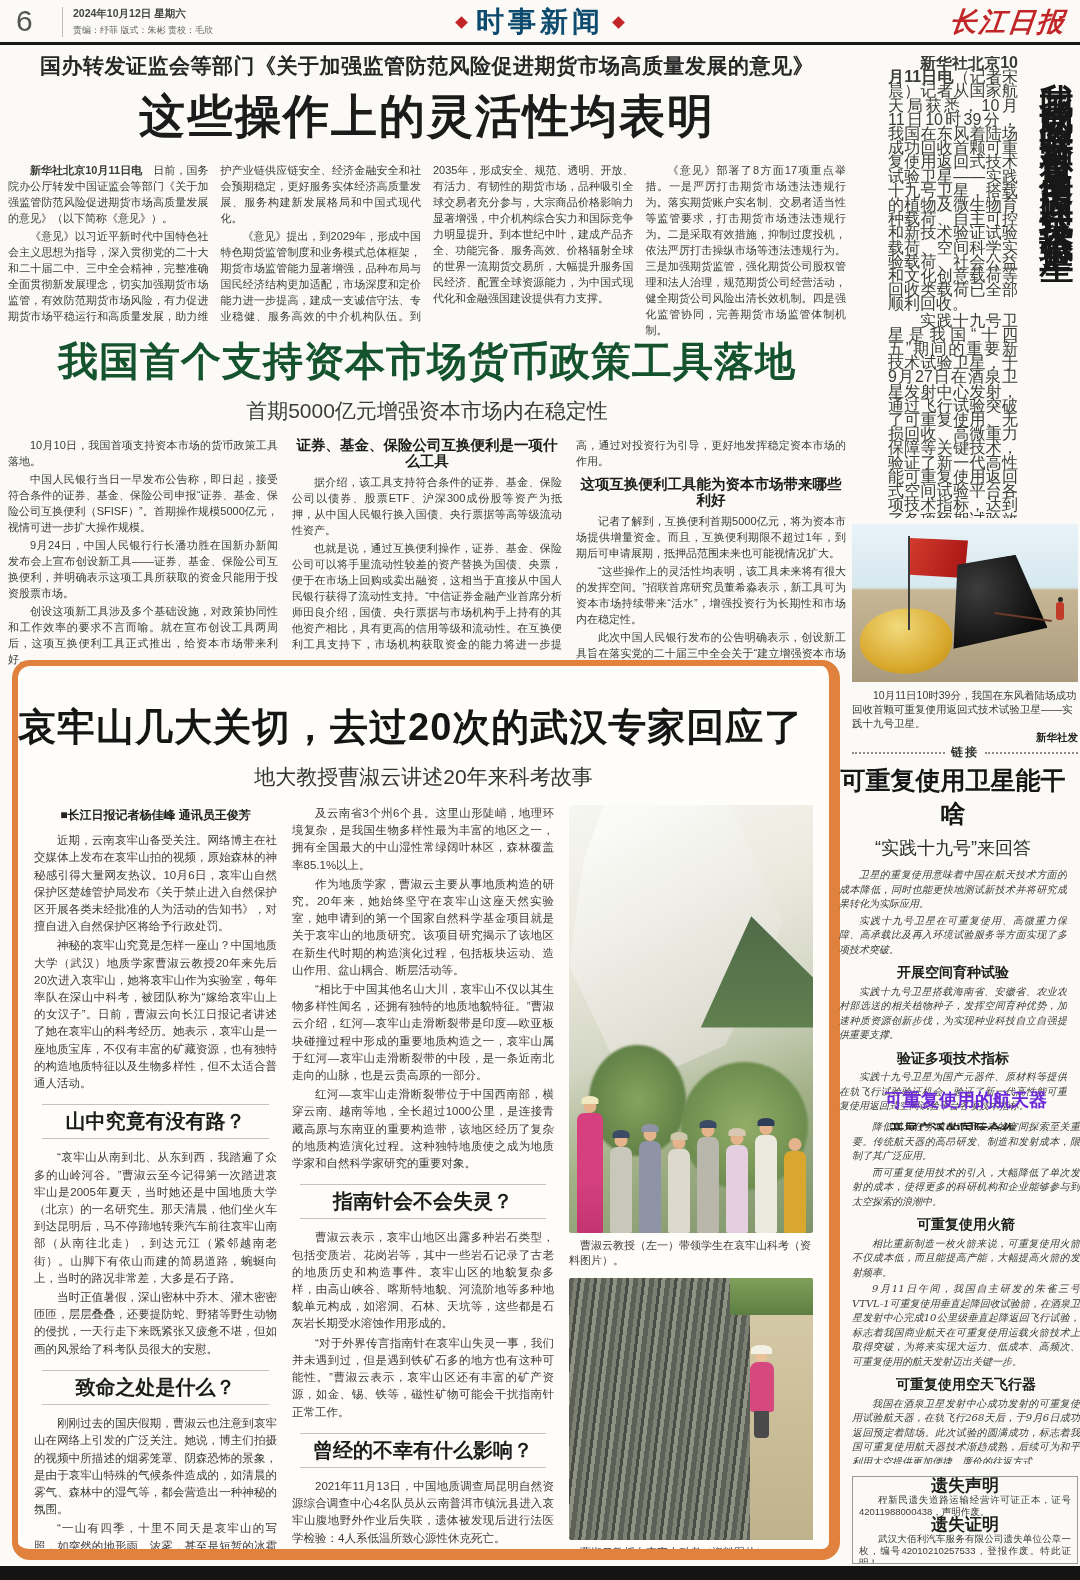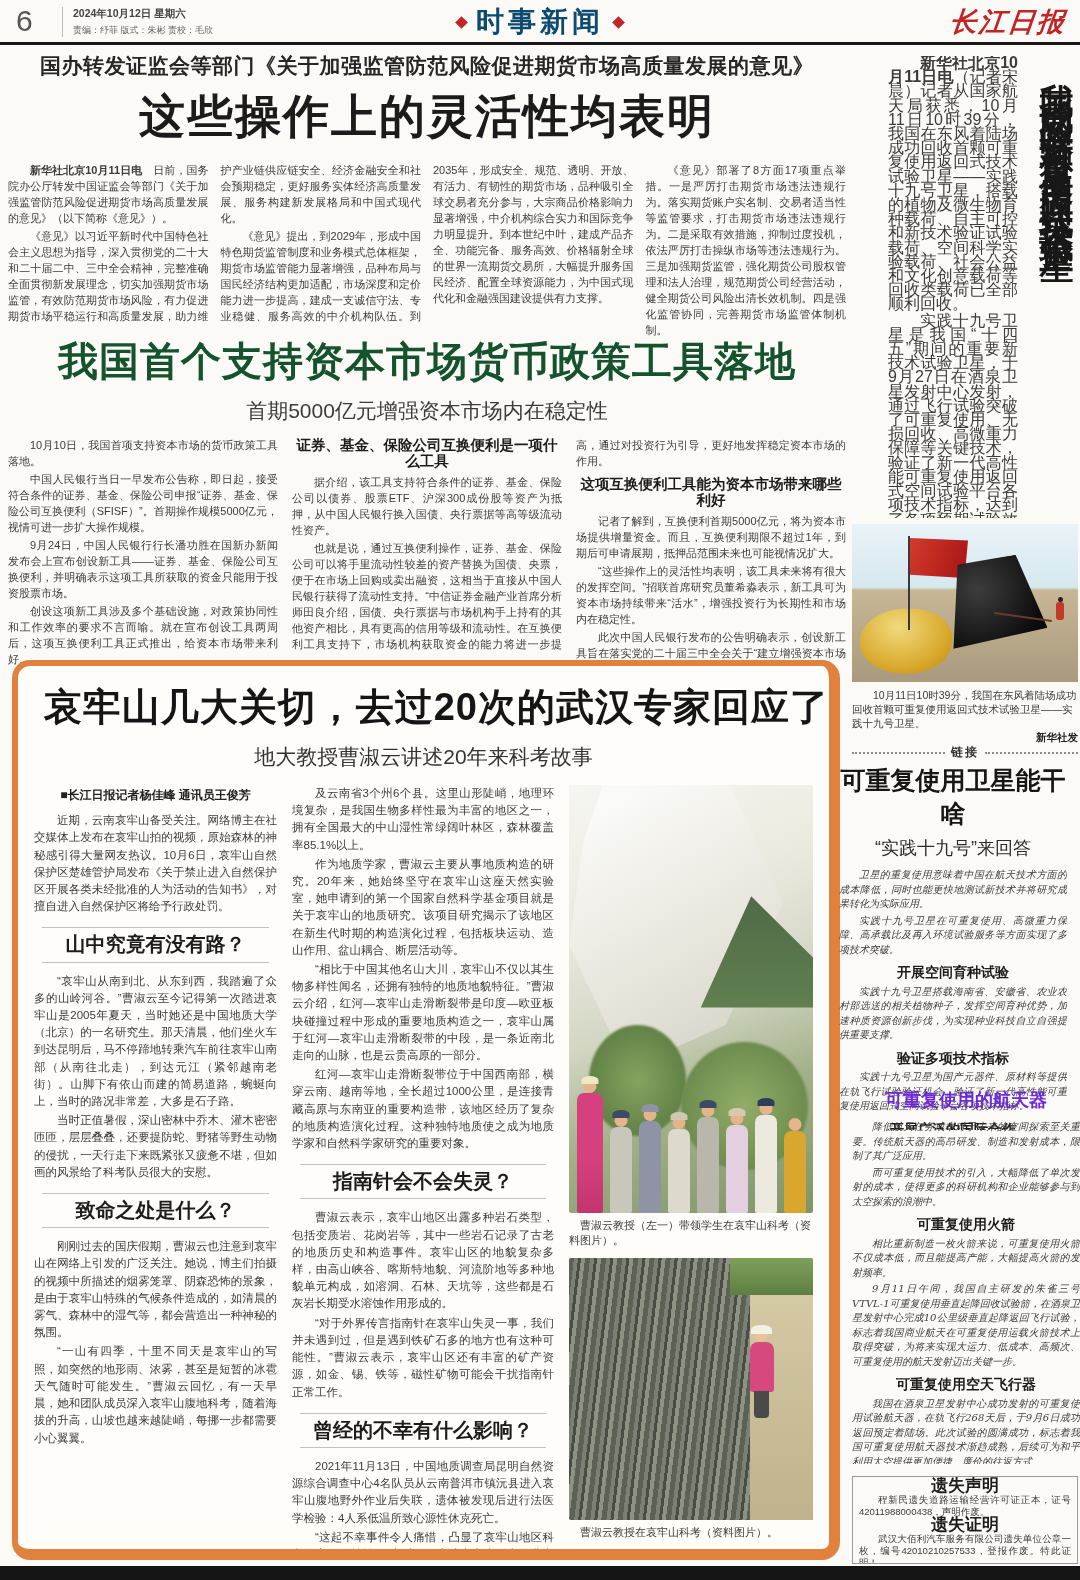--- a/index.html
+++ b/index.html
@@ -37,21 +37,21 @@
   
   .a2{position:absolute;left:8px;top:334px;width:838px;}
   .a2-title{font-size:40px;font-weight:800;text-align:center;color:#14532d;letter-spacing:1px;}
   .a2-sub{font-size:21px;text-align:center;color:#3c3c3c;margin-top:8px;}
   .a2-body{margin-top:12px;height:238px;overflow:hidden;column-count:3;column-gap:14px;font-size:11px;line-height:16px;}
   .a2-body .b-h{font-size:14.5px;}
 
   
   .a3{position:absolute;left:12px;top:660px;width:828px;height:900px;background:#fffdf9;
       border:solid #e0823e;border-width:6px 11px 11px 6px;border-radius:18px;box-sizing:border-box;overflow:hidden;}
-  .a3-title{font-size:38px;font-weight:800;text-align:right;color:#151515;margin-top:16px;letter-spacing:1px;}
+  .a3-title{font-size:38px;font-weight:800;text-align:left;color:#151515;margin-top:36px;letter-spacing:1px;}
   .a3-sub{font-size:21px;text-align:center;color:#333;margin-top:10px;}
   .a3-cols{display:flex;gap:15px;padding:14px 16px 8px;height:802px;overflow:hidden;box-sizing:border-box;}
   .a3-col{font-size:11.5px;line-height:17.2px;overflow:hidden;}
   .a3-c1{width:243px;flex:none;}
   .a3-c2{width:262px;flex:none;}
   .a3-c3{flex:1;overflow:hidden;}
   .caption{font-size:11px;line-height:15px;color:#3b3b3b;margin:5px 0 10px;text-indent:1em;}
 
   
   .ph{position:relative;overflow:hidden;border-radius:2px;}
@@ -167,20 +167,21 @@
   </div>
 
   <div class="a3">
     <div class="a3-title">哀牢山几大关切，去过20次的武汉专家回应了</div>
     <div class="a3-sub">地大教授曹淑云讲述20年来科考故事</div>
     <div class="a3-cols">
       <div class="a3-col a3-c1 flow">
 
       <div class="blk b-by"><span>■长江日报记者杨佳峰 通讯员王俊芳</span></div>
           <div class="blk b-p"><span>近期，云南哀牢山备受关注。网络博主在社交媒体上发布在哀牢山拍的视频，原始森林的神秘感引得大量网友热议。10月6日，哀牢山自然保护区楚雄管护局发布《关于禁止进入自然保护区开展各类未经批准的人为活动的告知书》，对擅自进入自然保护区将给予行政处罚。</span></div>
+          <div class="blk b-p"><span>神秘的哀牢山究竟是怎样一座山？中国地质大学（武汉）地质学家曹淑云教授20年来先后20次进入哀牢山，她将哀牢山作为实验室，每年率队在深山中科考，被团队称为“嫁给哀牢山上的女汉子”。日前，曹淑云向长江日报记者讲述了她在哀牢山的科考经历。她表示，哀牢山是一座地质宝库，不仅有丰富的矿藏资源，也有独特的构造地质特征以及生物多样性，但不太适合普通人活动。</span></div>
           <div class="blk b-hl"><span>山中究竟有没有路？</span></div>
           <div class="blk b-p"><span>“哀牢山从南到北、从东到西，我踏遍了众多的山岭河谷。”曹淑云至今记得第一次踏进哀牢山是2005年夏天，当时她还是中国地质大学（北京）的一名研究生。那天清晨，他们坐火车到达昆明后，马不停蹄地转乘汽车前往哀牢山南部（从南往北走），到达元江（紧邻越南老街）。山脚下有依山而建的简易道路，蜿蜒向上，当时的路况非常差，大多是石子路。</span></div>
           <div class="blk b-p"><span>当时正值暑假，深山密林中乔木、灌木密密匝匝，层层叠叠，还要提防蛇、野猪等野生动物的侵扰，一天行走下来既紧张又疲惫不堪，但如画的风景给了科考队员很大的安慰。</span></div>
           <div class="blk b-hl"><span>致命之处是什么？</span></div>
           <div class="blk b-p"><span>刚刚过去的国庆假期，曹淑云也注意到哀牢山在网络上引发的广泛关注。她说，博主们拍摄的视频中所描述的烟雾笼罩、阴森恐怖的景象，是由于哀牢山特殊的气候条件造成的，如清晨的雾气、森林中的湿气等，都会营造出一种神秘的氛围。</span></div>
           <div class="blk b-p"><span>“一山有四季，十里不同天是哀牢山的写照，如突然的地形雨、浓雾，甚至是短暂的冰雹天气随时可能发生。”曹淑云回忆，有一天早晨，她和团队成员深入哀牢山腹地科考，随着海拔的升高，山坡也越来越陡峭，每挪一步都需要小心翼翼。</span></div>
         </div>
       <div class="a3-col a3-c2 flow">
 
       <div class="blk b-p"><span>及云南省3个州6个县。这里山形陡峭，地理环境复杂，是我国生物多样性最为丰富的地区之一，拥有全国最大的中山湿性常绿阔叶林区，森林覆盖率85.1%以上。</span></div>

